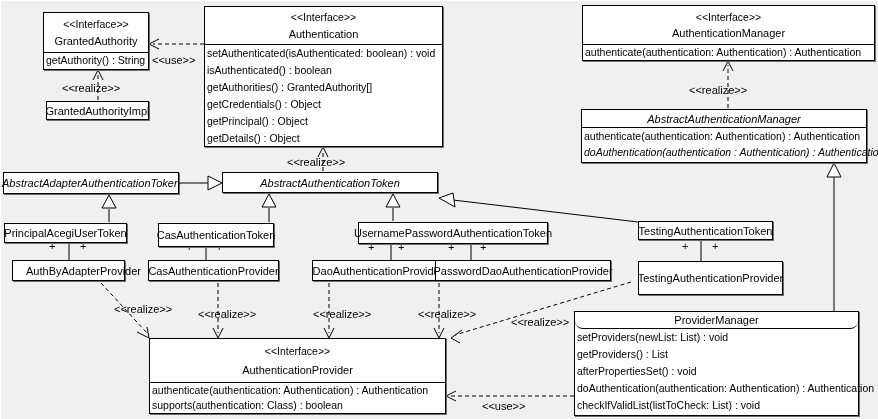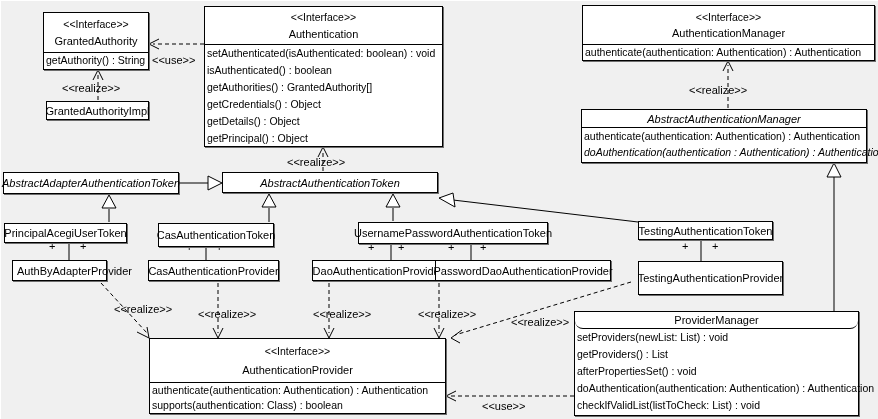--- a/index.html
+++ b/index.html
@@ -115,22 +115,22 @@
   <div class="cls" style="left:203px;top:5px;width:239px;height:141px;">
     <div class="hdr hdr2" style="height:38px;">
       <div class="stereo">&lt;&lt;Interface&gt;&gt;</div>
       <div class="cname">Authentication</div>
     </div>
     <div class="methods">
       <div class="m" style="line-height:17px;">setAuthenticated(isAuthenticated: boolean) : void</div>
       <div class="m" style="line-height:17px;">isAuthenticated() : boolean</div>
       <div class="m" style="line-height:17px;">getAuthorities() : GrantedAuthority[]</div>
       <div class="m" style="line-height:17px;">getCredentials() : Object</div>
+      <div class="m" style="line-height:17px;">getPrincipal() : Object</div>
       <div class="m" style="line-height:17px;">getDetails() : Object</div>
-      <div class="m" style="line-height:17px;">getPrincipal() : Object</div>
     </div>
   </div>
 
   <div class="cls" style="left:581px;top:4px;width:293px;height:56px;">
     <div class="hdr hdr2" style="height:39px;">
       <div class="stereo">&lt;&lt;Interface&gt;&gt;</div>
       <div class="cname">AuthenticationManager</div>
     </div>
     <div class="methods">
       <div class="m" style="line-height:14px;">authenticate(authentication: Authentication) : Authentication</div>
@@ -164,21 +164,21 @@
   </div>
 
   <div class="cls single" style="left:357px;top:221px;width:190px;height:22px;">
     <span class="cname">UsernamePasswordAuthenticationToken</span>
   </div>
 
   <div class="cls single" style="left:637px;top:220px;width:135px;height:19px;">
     <span class="cname">TestingAuthenticationToken</span>
   </div>
 
-  <div class="cls single" style="left:11px;top:259px;width:95px;height:21px;padding-left:30px;">
+  <div class="cls single" style="left:11px;top:259px;width:113px;height:21px;padding-left:30px;">
     <span class="cname">AuthByAdapterProvider</span>
   </div>
 
   <div class="cls single" style="left:147px;top:259px;width:131px;height:21px;">
     <span class="cname">CasAuthenticationProvider</span>
   </div>
 
   <div class="cls single" style="left:299px;top:259px;width:132px;height:21px;margin-left:12px;">
     <span class="cname">DaoAuthenticationProvider</span>
   </div>

